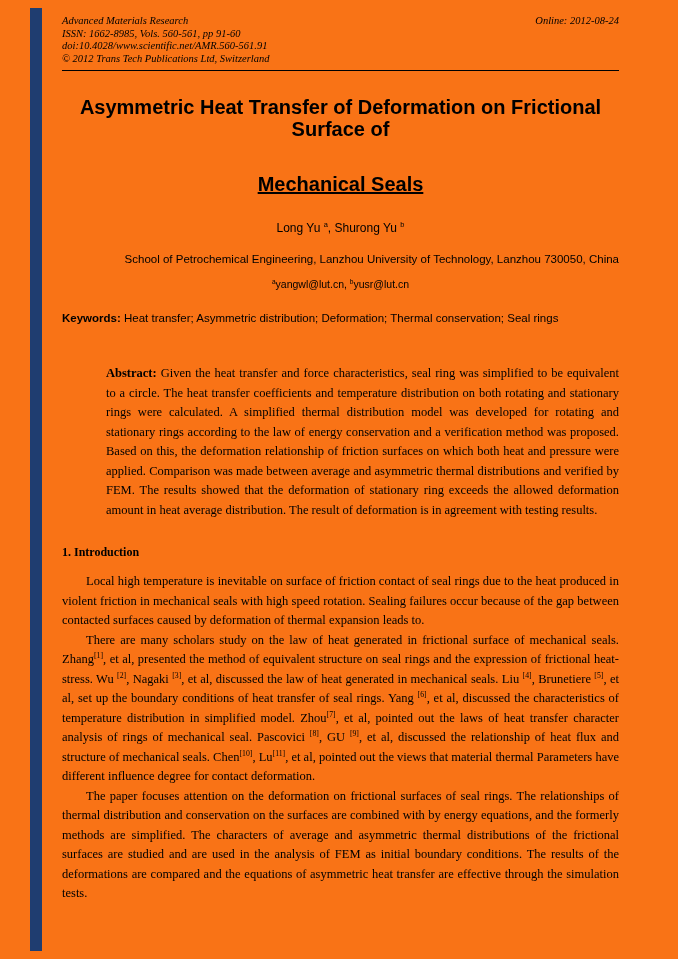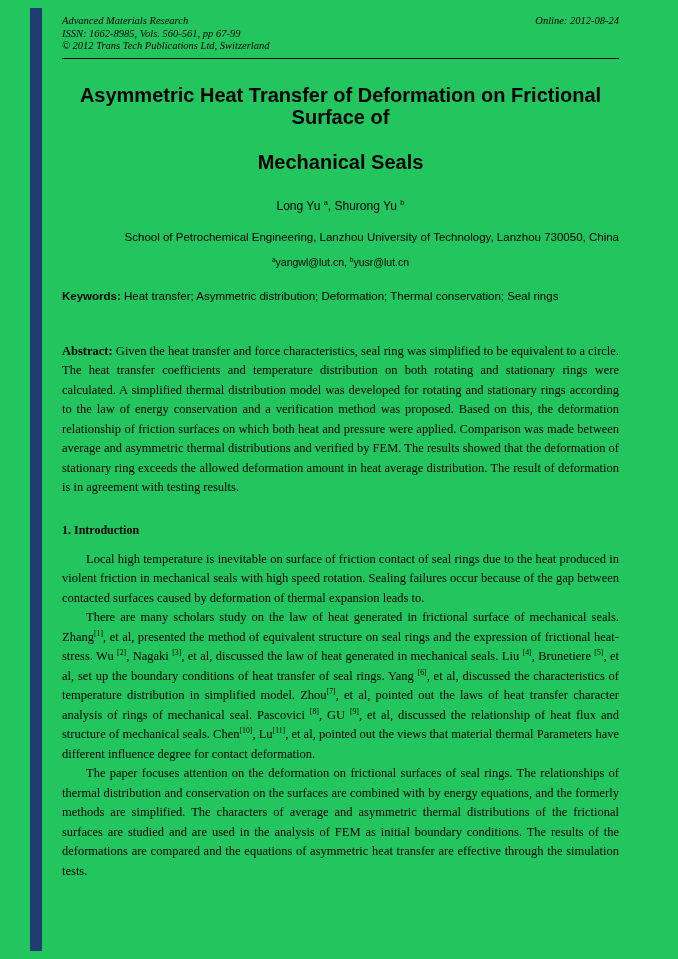--- a/index.html
+++ b/index.html
@@ -1,20 +1,20 @@
 <!DOCTYPE html>
 <html><head>
 <meta charset="utf-8">
 <style>
   html, body { margin: 0; padding: 0; background: #ffffff; }
   .page {
     position: relative;
     width: 678px;
     height: 959px;
-    background: #22c55e;
+    background: #f97316;
     color: #000000;
     overflow: hidden;
   }
   .left-bar {
     position: absolute;
     left: 30px;
     top: 8px;
     width: 12px;
     height: 943px;
     background: #1f3d70;
@@ -42,21 +42,21 @@
     margin: 5px 0 0 0;
   }
   .title-block {
     margin-top: 25px;
     text-align: center;
     font-family: "Liberation Sans", sans-serif;
     font-weight: bold;
     font-size: 20px;
     line-height: 1.1;
   }
-  .title-line2 { margin-top: 23px; }
+  .title-line2 { margin-top: 33px; text-decoration: underline; }
   .authors {
     margin-top: 26px;
     text-align: center;
     font-family: "Liberation Sans", sans-serif;
     font-size: 12px;
   }
   .affiliation {
     margin-top: 18px;
     text-align: right;
     font-family: "Liberation Sans", sans-serif;
@@ -72,20 +72,21 @@
     margin-top: 22px;
     font-family: "Liberation Sans", sans-serif;
     font-size: 11.5px;
   }
   .keywords .kw-label { font-weight: bold; }
   .body-text {
     font-family: "Liberation Serif", serif;
     font-size: 12.5px;
     line-height: 1.56;
     text-align: justify;
+    margin-left: 44px;
   }
   .abstract { margin-top: 40px; }
   .abstract .ab-label { font-weight: bold; }
   .section-heading {
     margin-top: 25px;
     margin-bottom: 12px;
     font-family: "Liberation Serif", serif;
     font-weight: bold;
     font-size: 12px;
   }
@@ -97,21 +98,22 @@
 
 <div class="page">
 
   <div class="left-bar"></div>
 
   <div class="content">
 
     <div class="hdr">
       <div class="hdr-left">
         <div>Advanced Materials Research</div>
-        <div>ISSN: 1662-8985, Vols. 560-561, pp 67-99</div>
+        <div>ISSN: 1662-8985, Vols. 560-561, pp 91-60</div>
+        <div>doi:10.4028/www.scientific.net/AMR.560-561.91</div>
         <div>© 2012 Trans Tech Publications Ltd, Switzerland</div>
       </div>
       <div class="hdr-right">Online: 2012-08-24</div>
     </div>
 
     <hr class="rule">
 
     <div class="title-block">
       <div>Asymmetric Heat Transfer of Deformation on Frictional Surface of</div>
       <div class="title-line2">Mechanical Seals</div>

